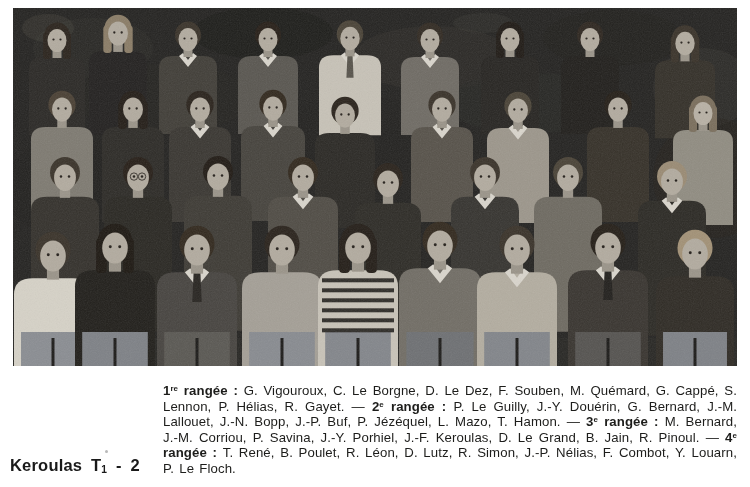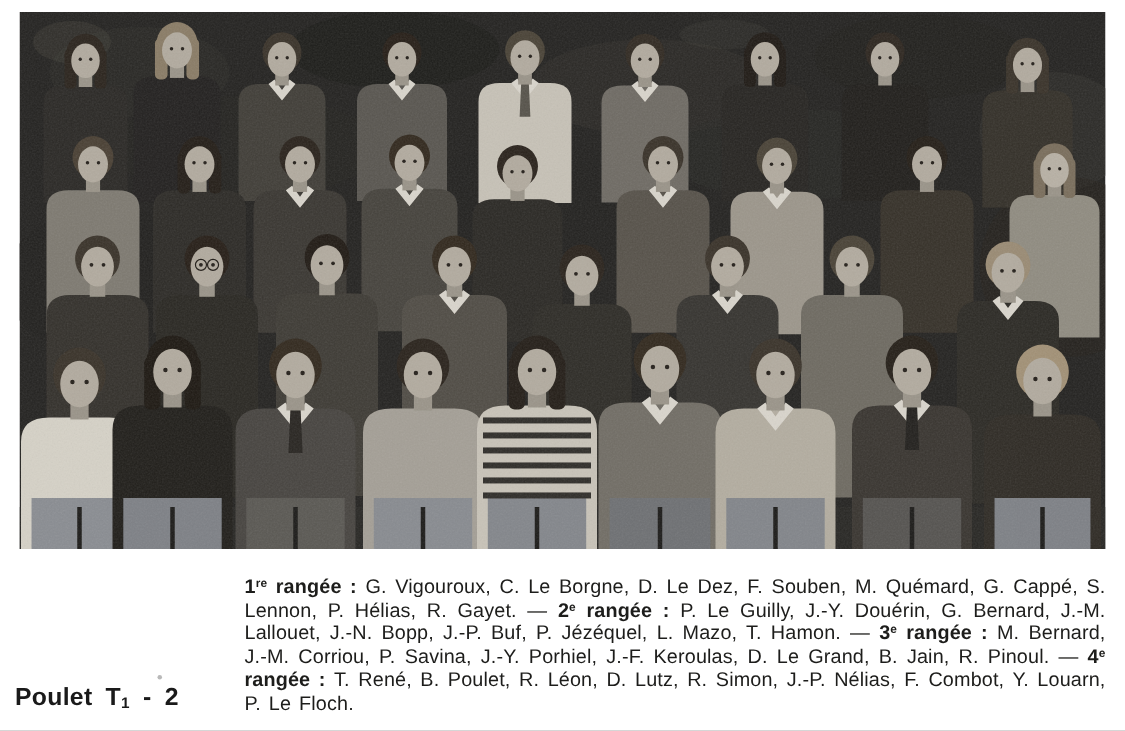--- a/index.html
+++ b/index.html
@@ -399,15 +399,15 @@
         </g>
 
       <rect x="0" y="0" width="724" height="358" filter="url(#grain)" opacity="0.13"></rect>
     </svg>
   </figure>
 
   <p class="caption"><span class="b">1</span><sup class="b">re</sup><span class="b"> rangée : </span><span>G. Vigouroux, C. Le Borgne, D. Le Dez, F. Souben, M. Quémard, G. Cappé, S. Lennon, P. Hélias, R. Gayet. — </span><span class="b">2</span><sup class="b">e</sup><span class="b"> rangée : </span><span>P. Le Guilly, J.-Y. Douérin, G. Bernard, J.-M. Lallouet, J.-N. Bopp, J.-P. Buf, P. Jézéquel, L. Mazo, T. Hamon. — </span><span class="b">3</span><sup class="b">e</sup><span class="b"> rangée : </span><span>M. Bernard, J.-M. Corriou, P. Savina, J.-Y. Porhiel, J.-F. Keroulas, D. Le Grand, B. Jain, R. Pinoul. — </span><span class="b">4</span><sup class="b">e</sup><span class="b"> rangée : </span><span>T. René, B. Poulet, R. Léon, D. Lutz, R. Simon, J.-P. Nélias, F. Combot, Y. Louarn, P. Le Floch.</span></p>
 
   <div class="speck"></div>
 
-  <div class="class-label"><span>Poulet T</span><sub>1</sub><span> - 2</span></div>
+  <div class="class-label"><span>Keroulas T</span><sub>1</sub><span> - 2</span></div>
 
 </div>
 
 </body></html>

